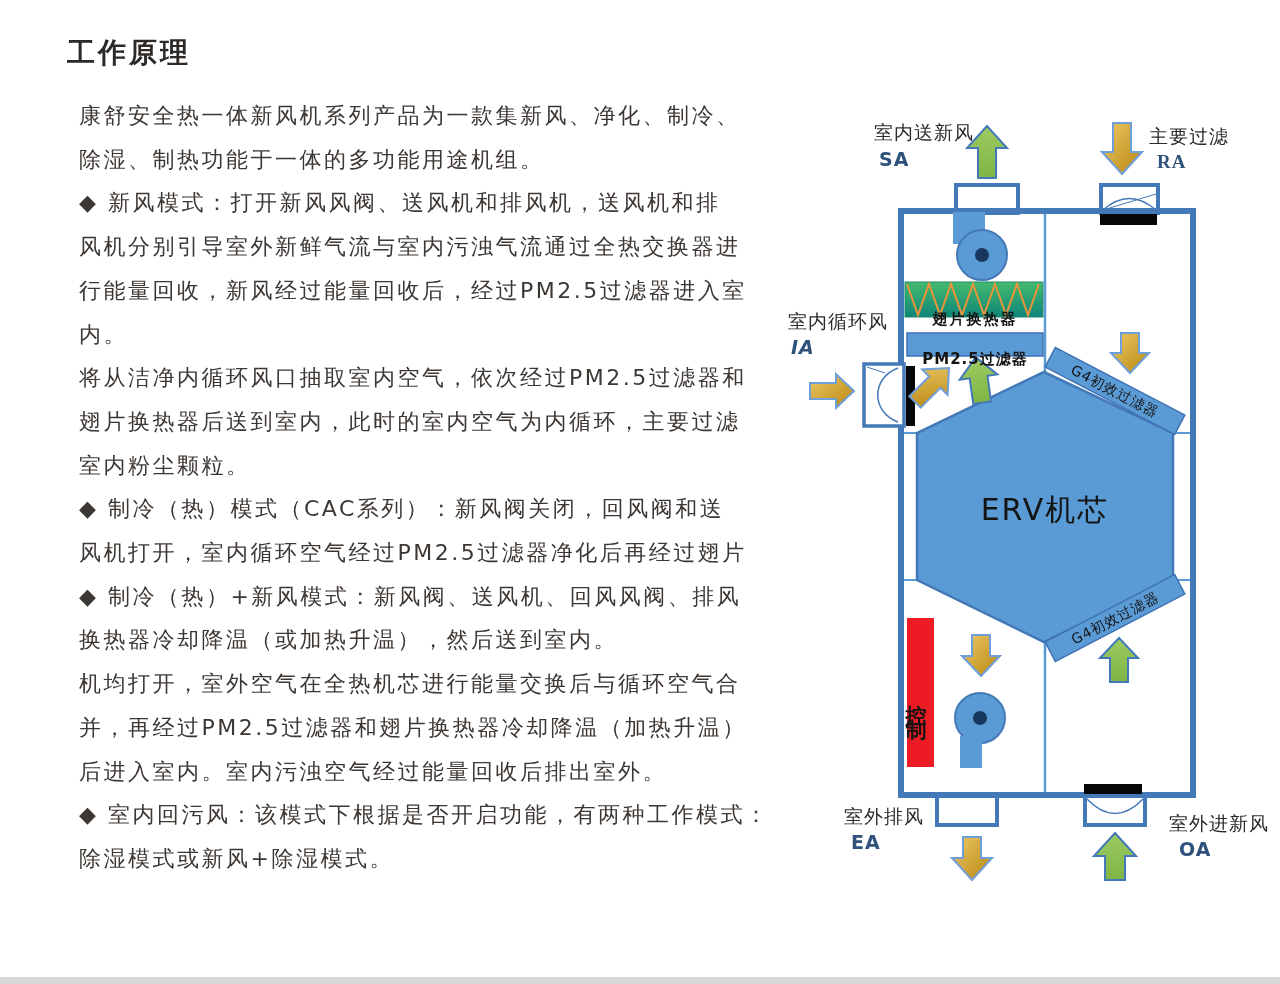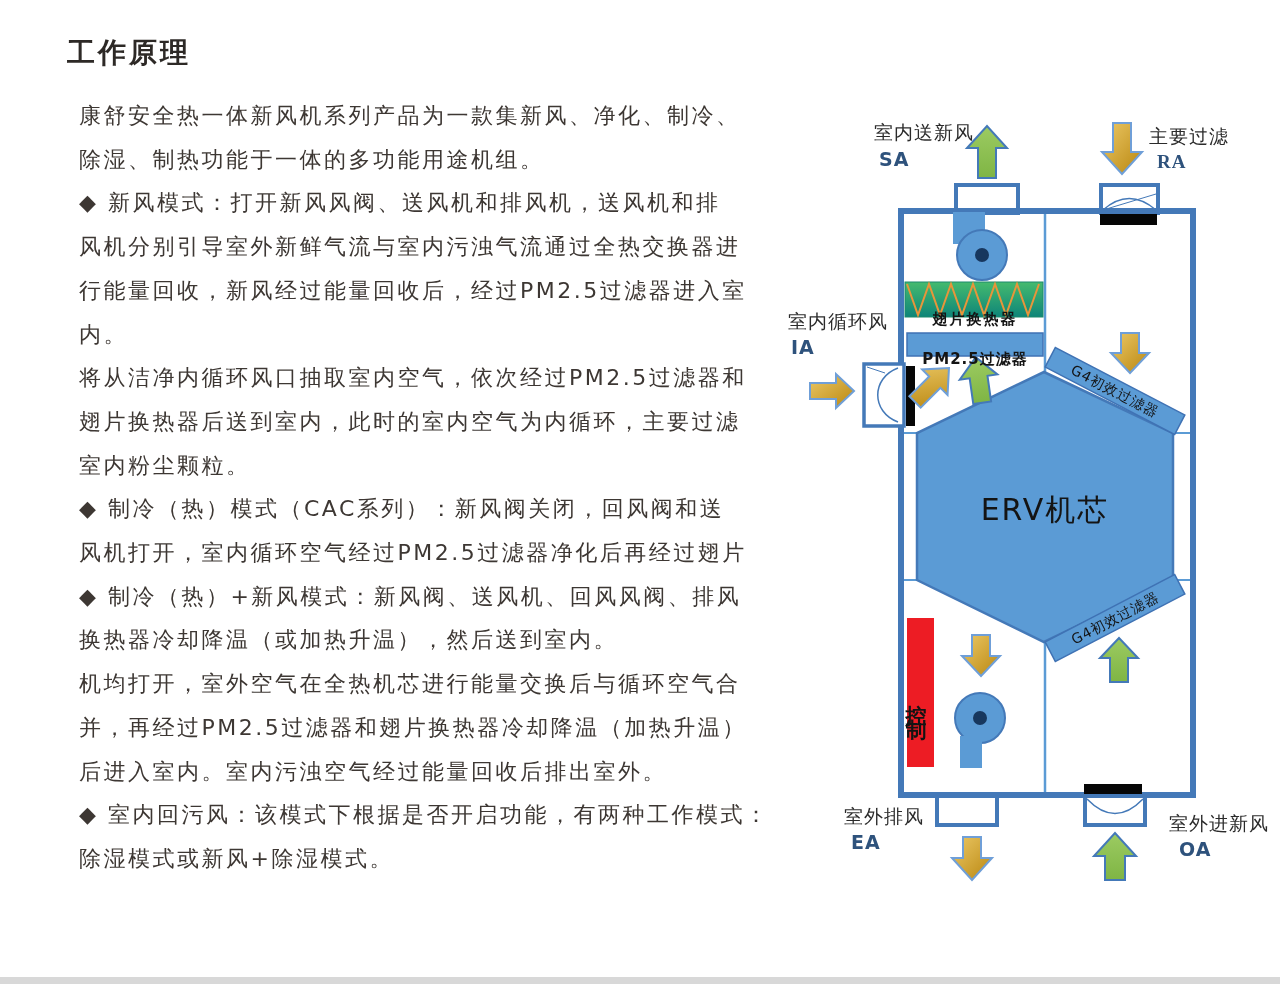--- a/index.html
+++ b/index.html
@@ -148,21 +148,21 @@
     <polygon points="183,747 183,768 172,768 192,790 212,768 201,768 201,747" fill="url(#gold)" stroke="#6f9fd8" stroke-width="2"></polygon>
 
     <polygon points="325,790 325,766 314,766 335,743 356,766 345,766 345,790" fill="url(#grn)" stroke="#4479b8" stroke-width="2"></polygon>
   </svg>
 
   <div class="dlabel" style="left:94px;top:30px;">室内送新风</div>
   <div class="dcode" style="left:99px;top:58px;text-align:right;">SA</div>
   <div class="dlabel" style="left:369px;top:34px;">主要过滤</div>
   <div class="dcode" style="left:377px;top:61px;font-family:Liberation Serif, serif;">RA</div>
   <div class="dlabel" style="left:8px;top:219px;">室内循环风</div>
-  <div class="dcode" style="left:11px;top:246px;">IA</div>
+  <div class="dcode" style="left:11px;top:246px;font-style:italic;">IA</div>
   <div class="dlabel" style="left:64px;top:714px;">室外排风</div>
   <div class="dcode" style="left:71px;top:741px;">EA</div>
   <div class="dlabel" style="left:389px;top:721px;">室外进新风</div>
   <div class="dcode" style="left:399px;top:748px;">OA</div>
 
   <div class="comp-label fin-label">翅片换热器</div>
   <div class="comp-label pm-label">PM2.5过滤器</div>
   <div class="comp-label erv-label">ERV机芯</div>
   <div class="comp-label g4-label g4-top">G4初效过滤器</div>
   <div class="comp-label g4-label g4-bottom">G4初效过滤器</div>

